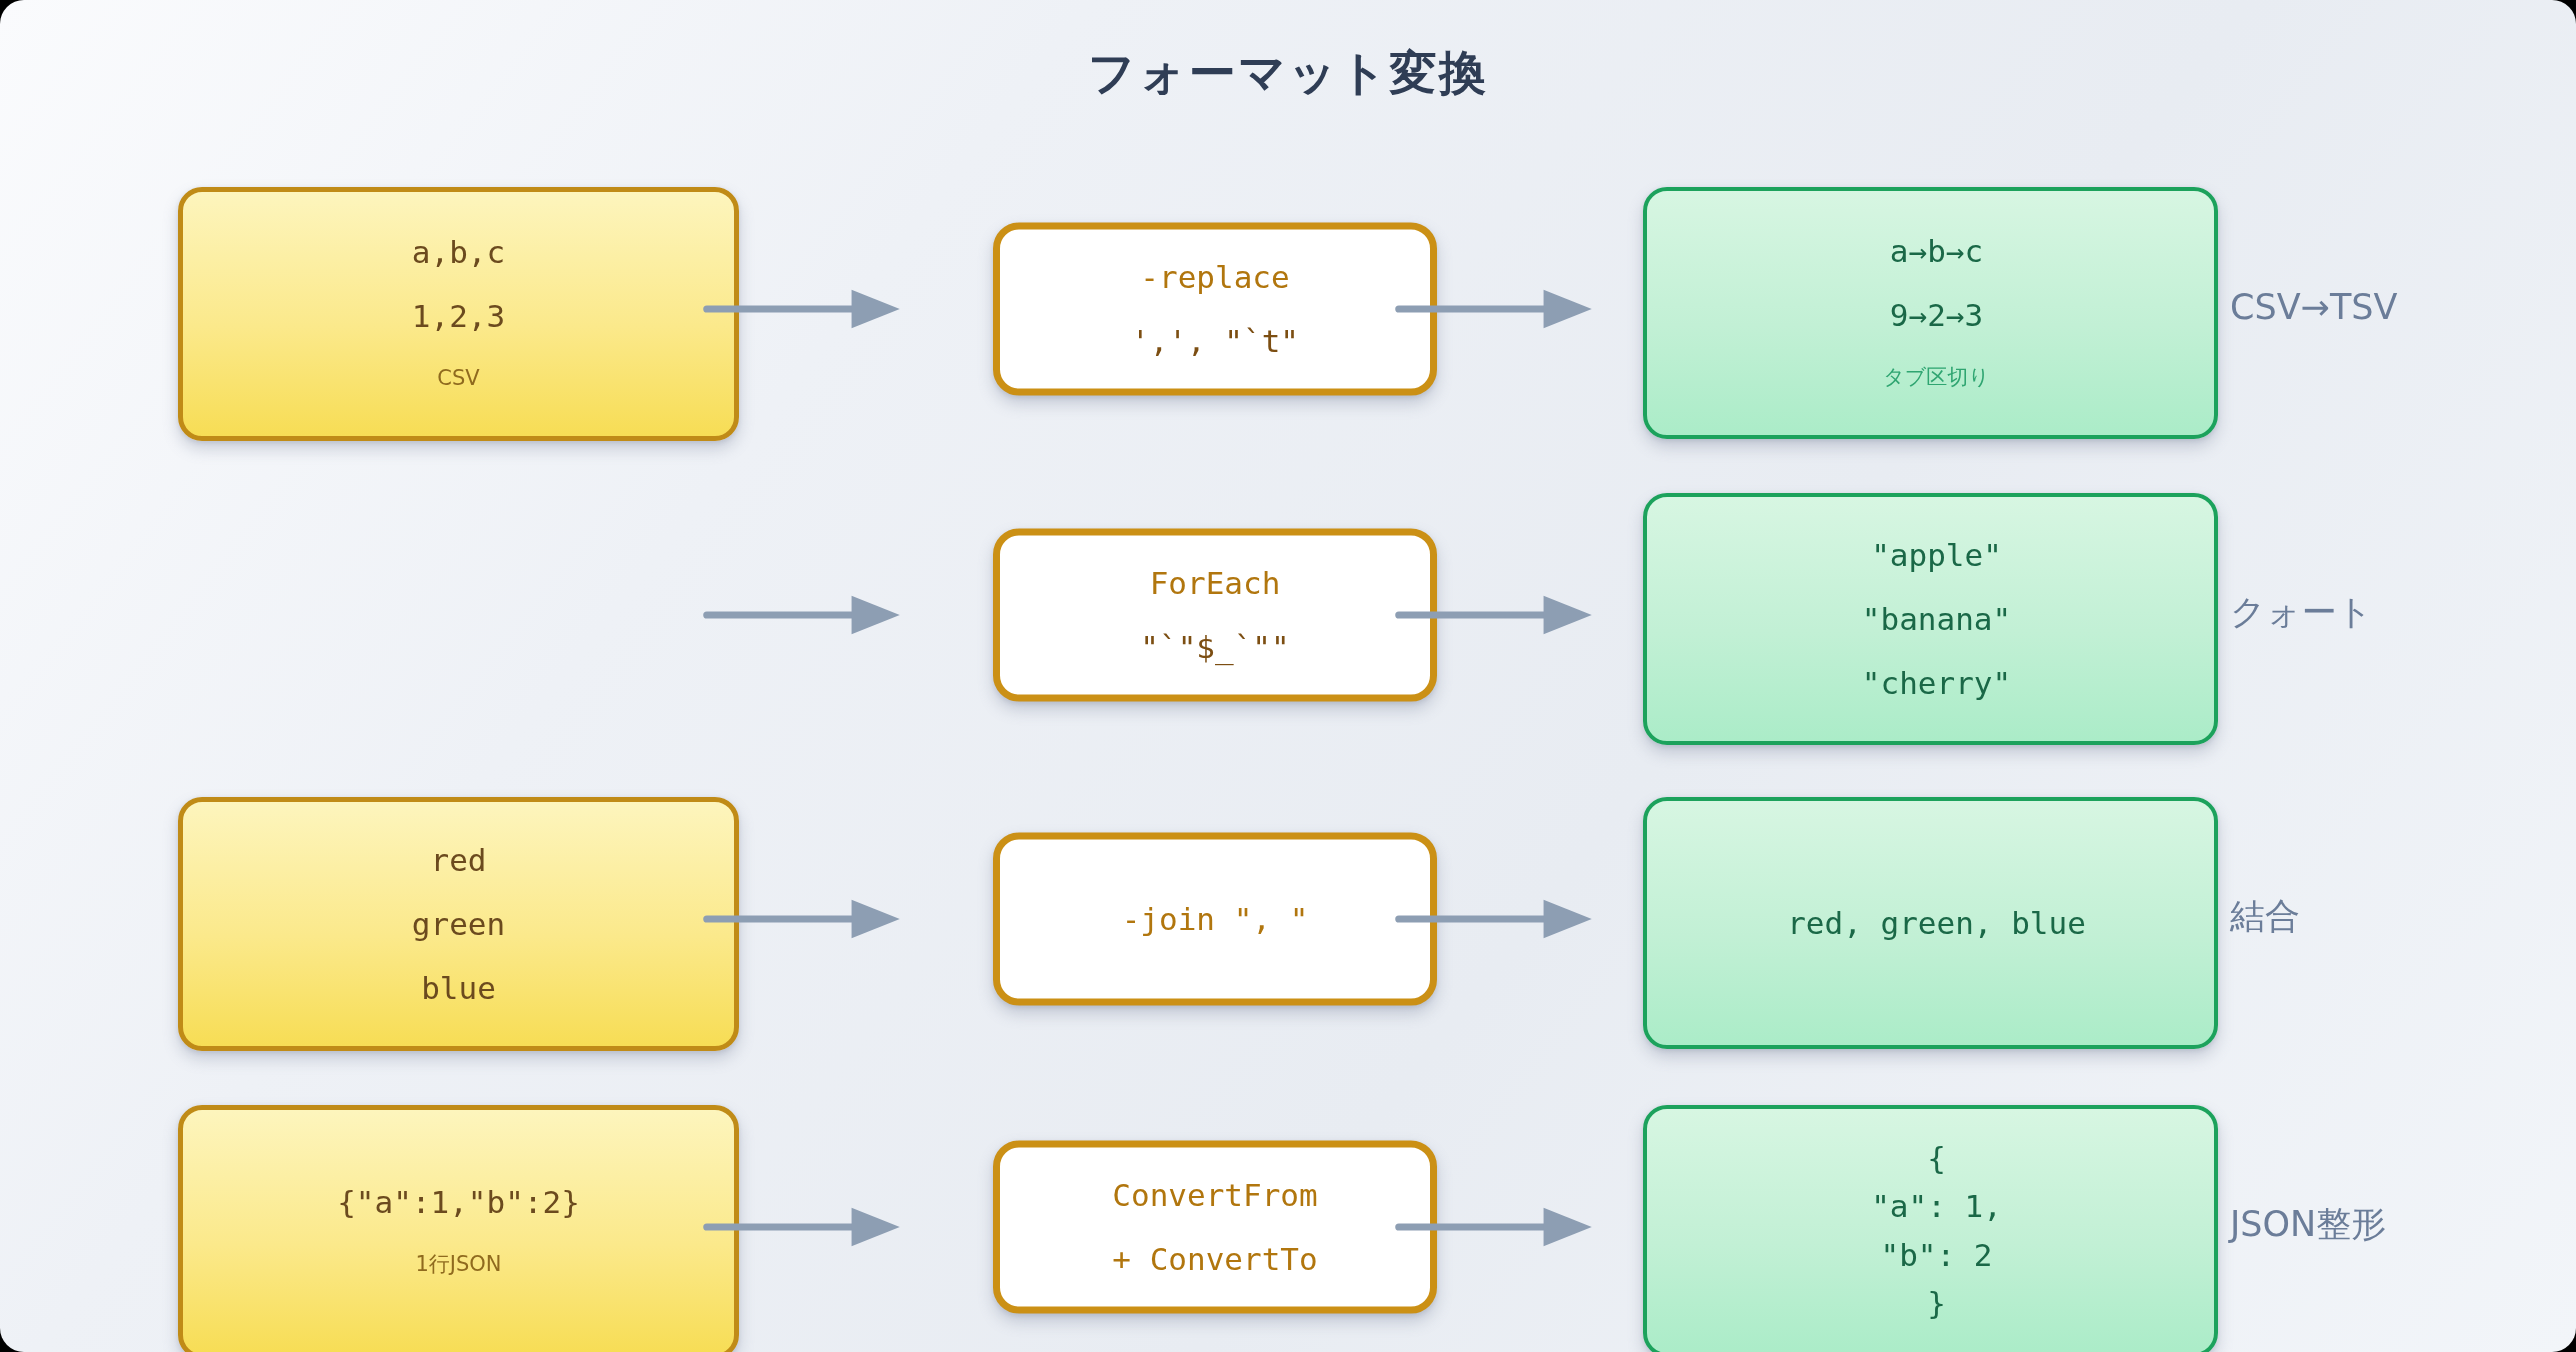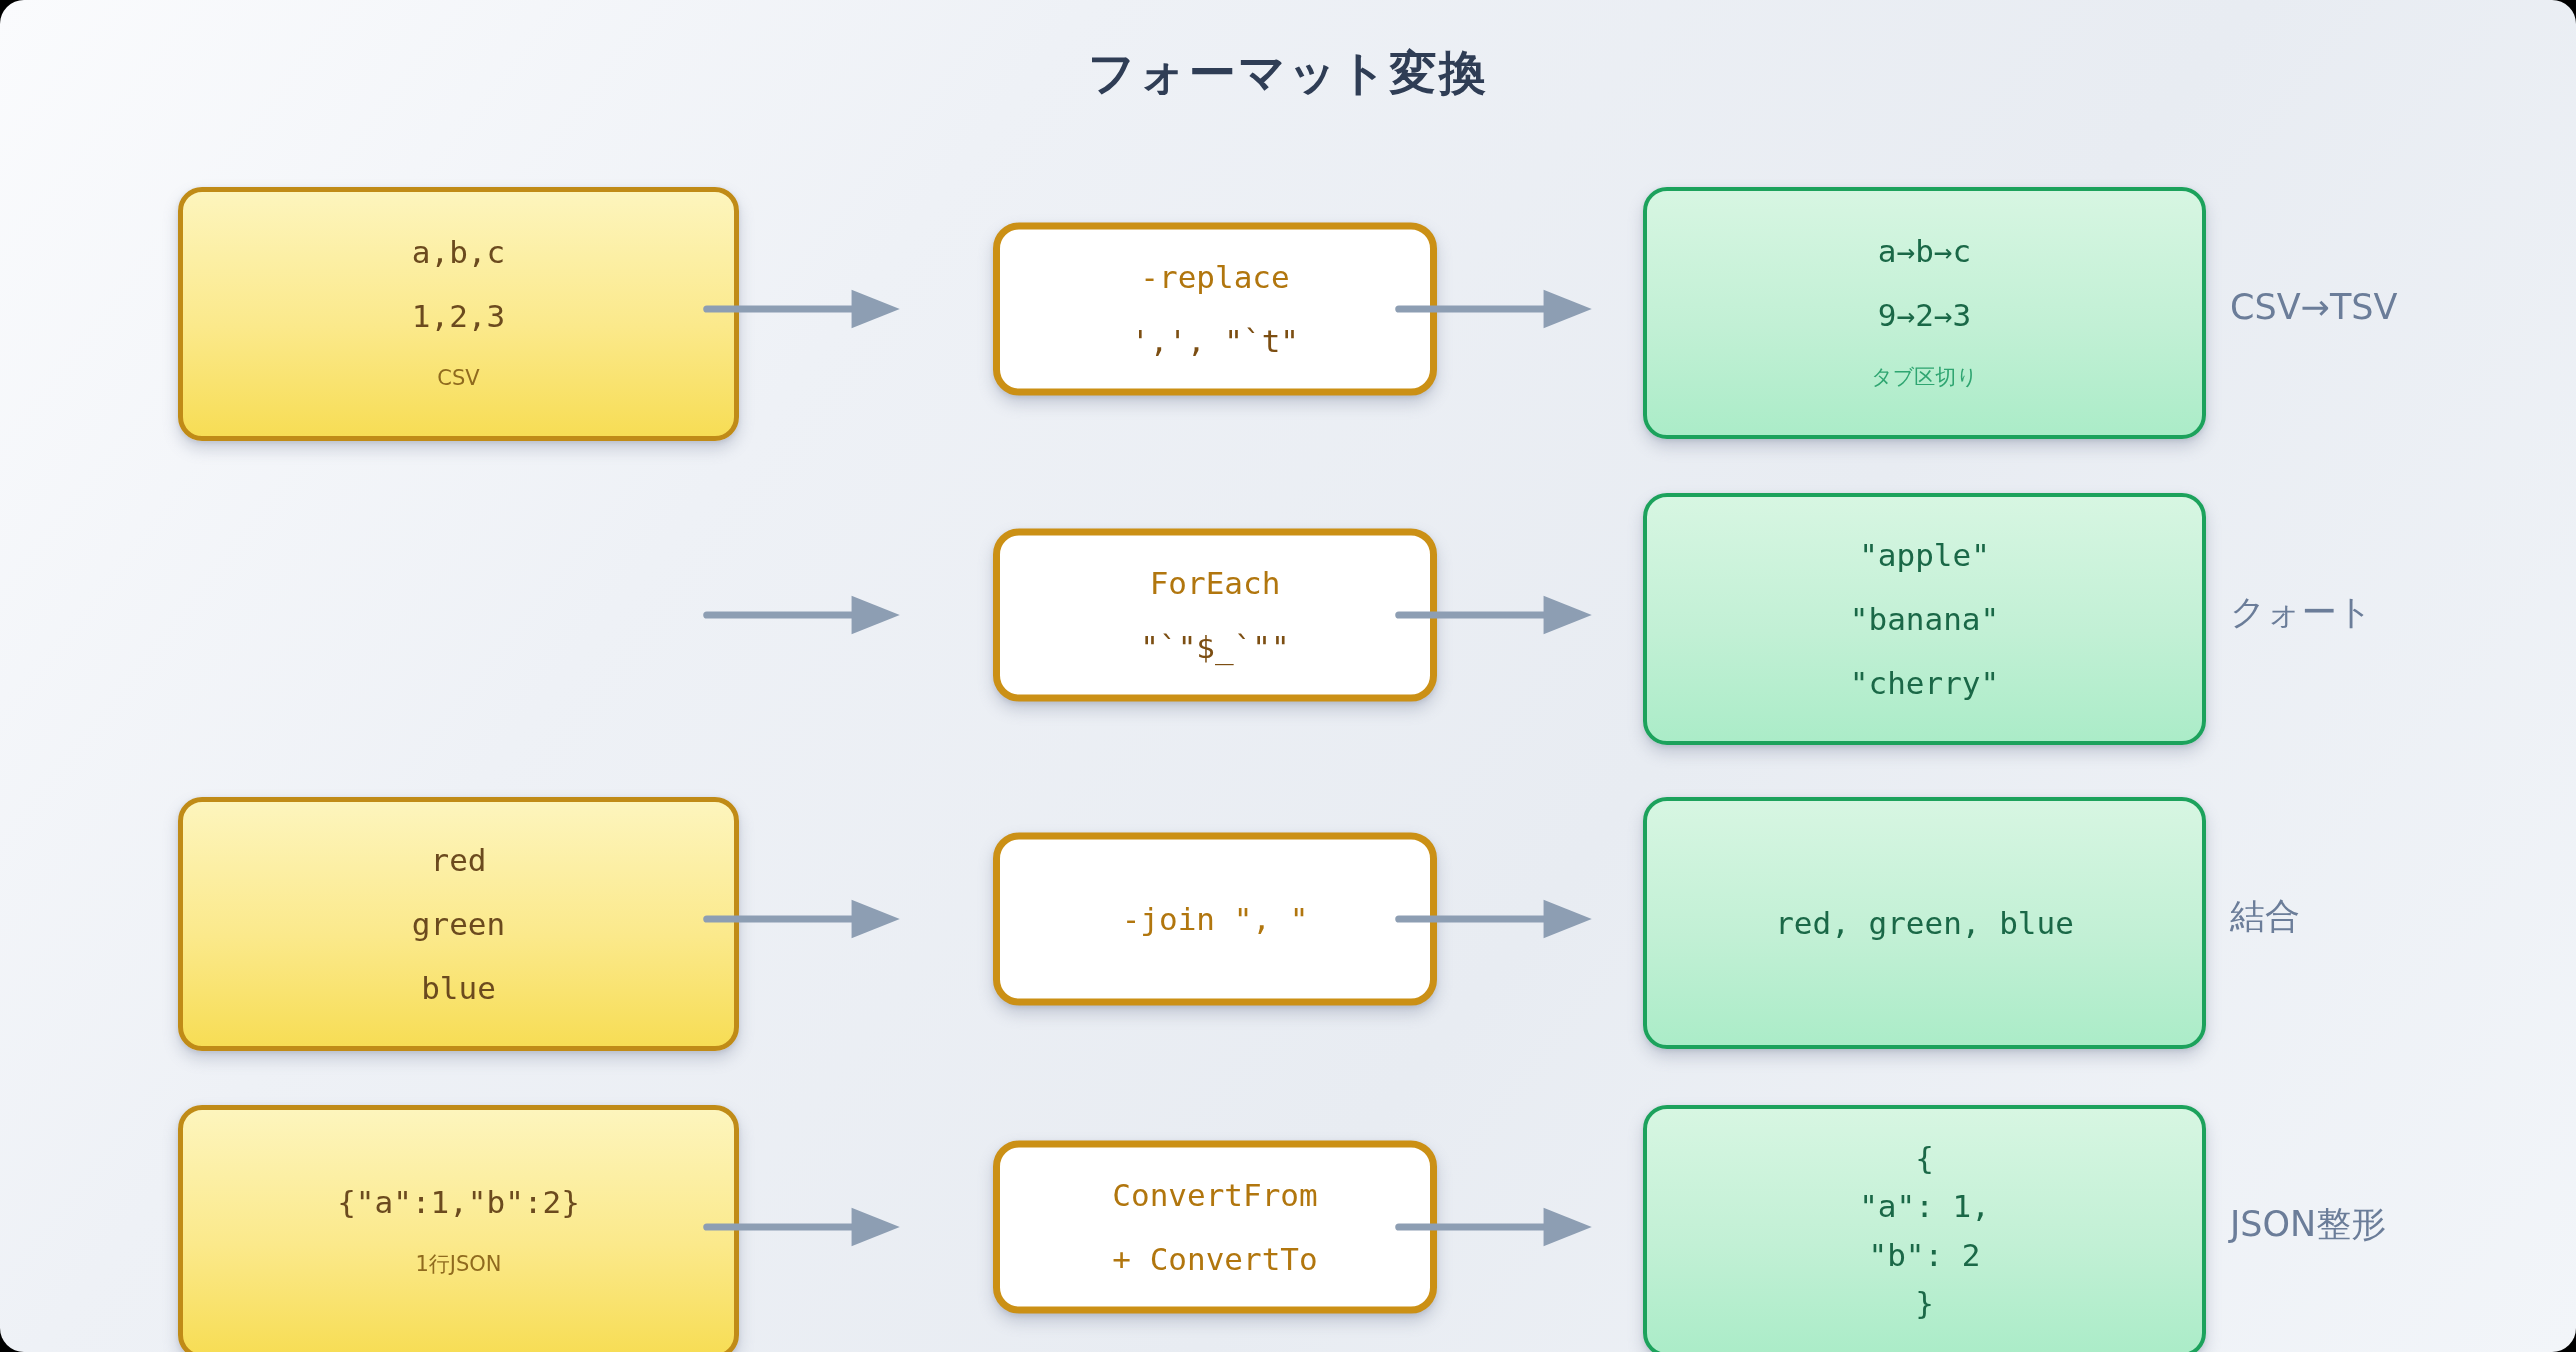--- a/index.html
+++ b/index.html
@@ -49,21 +49,21 @@
     left:993px; top:50%; transform:translateY(-50%);
     width:430px; height:159px;
     background:#ffffff; border:7.2px solid #cb9015; border-radius:26px;
     color:#b1760e;
   }
   .op-box .op-str { color:#7c4e12; }
 
   .output-box {
     left:1643px; top:0; width:555px; height:244px;
     background:linear-gradient(180deg, #d7f6e2 0%, #c2f0d5 55%, #abecc8 100%);
-    border:4.8px solid #1ca25c; color:#1a6847;
+    border:4.8px solid #1ca25c; color:#1a6847;padding-left:12px;
   }
   .output-box .sub-label { color:#2fa571; }
 
   .arrow { position:absolute; top:50%; transform:translateY(-50%); line-height:0; }
   .arrow-1 { left:702px; }
   .arrow-2 { left:1394px; }
 
   .row-label {
     position:absolute; left:2230px; width:346px; top:50%;
     transform:translateY(-56%);

